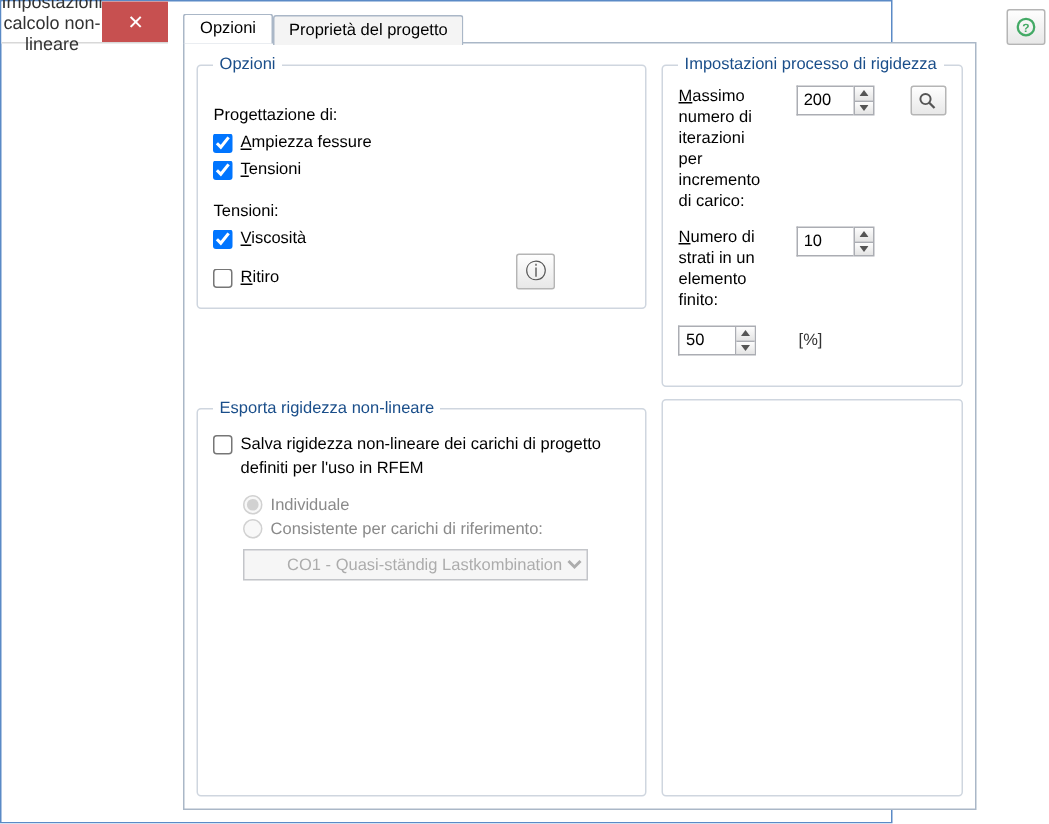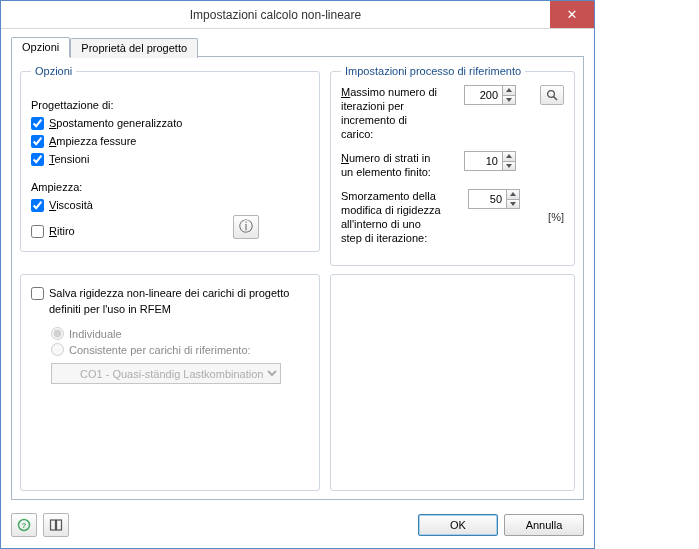--- a/index.html
+++ b/index.html
@@ -10,21 +10,21 @@
     background: #fff;
     color: #000;
   }
   .window {
     width: 595px;
     height: 549px;
     border: 1px solid #5a8ac6;
     background: #fff;
     position: relative;
     display: flex;
-    flex-direction: column;
+    flex-direction: row;
   }
   .titlebar {
     height: 28px;
     background: #fff;
     display: flex;
     align-items: center;
     border-bottom: 1px solid #d8d8d8;
     position: relative;
   }
   .titlebar .title {
@@ -142,21 +142,21 @@
   }
   .spin {
     display: inline-flex;
     align-items: stretch;
     height: 20px;
   }
   .spin input {
     width: 38px;
     border: 1px solid #abadb3;
     border-right: none;
-    text-align: right;
+    text-align: left;
     padding: 0 4px;
     font-size: 11px;
     font-family: inherit;
     height: 100%;
   }
   .spin .sbtns {
     display: flex;
     flex-direction: column;
     width: 14px;
     border: 1px solid #abadb3;
@@ -245,54 +245,50 @@
 
     <div class="tabpanel">
 
       <div class="row">
 
         <div class="col-left">
           <fieldset>
             <legend>Opzioni</legend>
             <div class="label-block">Progettazione di:</div>
 
-            <label class="chk-row">
-              <input type="checkbox" checked="" style="">
-              <span class="underline-first">Spostamento generalizzato</span>
-            </label>
             <label class="chk-row">
               <input type="checkbox" checked="" style="">
               <span class="underline-first">Ampiezza fessure</span>
             </label>
             <label class="chk-row">
               <input type="checkbox" checked="" style="">
               <span class="underline-first">Tensioni</span>
             </label>
 
-            <div class="label-block" style="margin-top:14px;">Ampiezza:</div>
+            <div class="label-block" style="margin-top:14px;">Tensioni:</div>
 
             <label class="chk-row">
               <input type="checkbox" checked="" style="">
               <span class="underline-first">Viscosità</span>
             </label>
             <div class="chk-row" style="justify-content:space-between;align-items:flex-end;">
               <label class="chk-row" style="margin:0;">
                 <input type="checkbox" style="">
                 <span class="underline-first">Ritiro</span>
               </label>
               <button class="info-btn" style="margin-left:auto;margin-right:50px;">
                 <span>ⓘ</span>
               </button>
             </div>
           </fieldset>
         </div>
 
         <div class="col-right">
           <fieldset style="height:100%;">
-            <legend>Impostazioni processo di riferimento</legend>
+            <legend>Impostazioni processo di rigidezza</legend>
 
             <div class="iter-row">
               <div class="iter-label underline-first">Massimo numero di iterazioni per incremento di carico:</div>
               <div class="spin">
                 <input value="200" style="">
                 <div class="sbtns">
                   <div>
                       <svg viewBox="0 0 6 4">
                         <polygon points="3,0 6,4 0,4" fill="#555"></polygon>
                       </svg>
@@ -326,21 +322,20 @@
                       <svg viewBox="0 0 6 4">
                         <polygon points="0,0 6,0 3,4" fill="#555"></polygon>
                       </svg>
                     </div>
                 </div>
               </div>
               <span style="width:24px;"></span>
             </div>
 
             <div class="iter-row">
-              <div class="iter-label">Smorzamento della modifica di rigidezza all'interno di uno step di iterazione:</div>
               <div class="spin">
                 <input value="50" style="">
                 <div class="sbtns">
                   <div>
                       <svg viewBox="0 0 6 4">
                         <polygon points="3,0 6,4 0,4" fill="#555"></polygon>
                       </svg>
                     </div>
                   <div>
                       <svg viewBox="0 0 6 4">
@@ -351,20 +346,21 @@
               </div>
               <span class="unit">[%]</span>
             </div>
           </fieldset>
         </div>
       </div>
 
       <div class="row2">
         <div class="left">
           <fieldset class="export-fs">
+            <legend>Esporta rigidezza non-lineare</legend>
 
             <label class="chk-row" style="align-items:flex-start;">
               <input type="checkbox" style="margin-top: 2px;">
               <span>Salva rigidezza non-lineare dei carichi di progetto definiti per l'uso in RFEM</span>
             </label>
 
             <div class="disabled" style="margin-top:10px;">
               <label class="radio-row">
                 <input type="radio" name="exp" checked="" disabled="" style="">
                 <span>Individuale</span>

